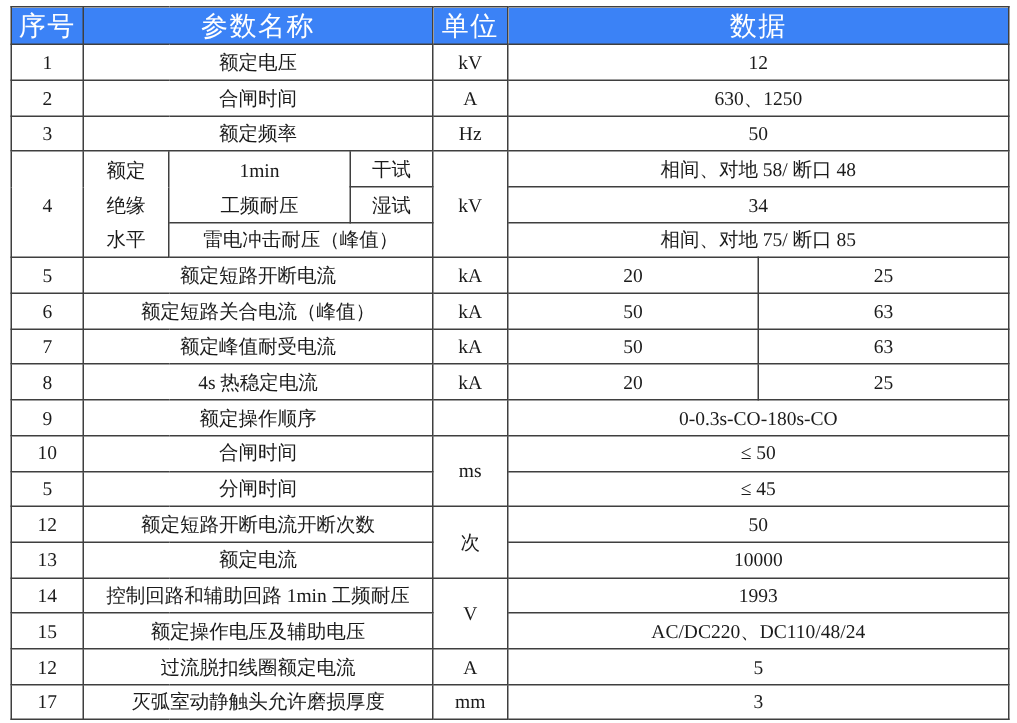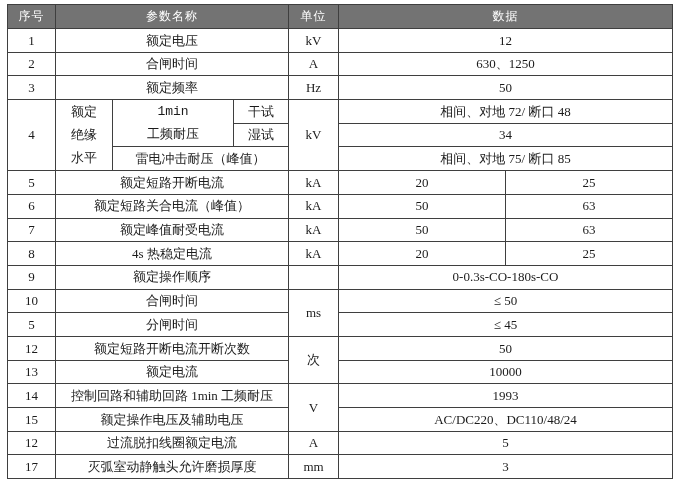--- a/index.html
+++ b/index.html
@@ -15,24 +15,24 @@
   }
   td{
     border:1px solid #3f3f3f;
     text-align:center;vertical-align:middle;
     font-size:13px;line-height:1.35;
     padding:0 2px;overflow:hidden;
   }
   tr{height:23.7px;}
   tr.hdr{height:24px;}
   tr.hdr td{
-    background:#737373;color:#ffffff;
-    font-size:12px;letter-spacing:1px;
+    background:#3b82f6;color:#ffffff;
+    font-size:18px;letter-spacing:1px;
   }
-  td.pre{white-space:pre-line;line-height:23px;font-family:Liberation Mono, monospace;}
+  td.pre{white-space:pre-line;line-height:23px;}
 </style>
 </head>
 <body>
 
 <table class="spec">
   <colgroup>
     <col style="width:48px">
     <col style="width:57px">
     <col style="width:121px">
     <col style="width:55px">
@@ -71,21 +71,21 @@
 
     <tr>
       <td rowspan="3">4</td>
       <td rowspan="3" class="pre">额定
 绝缘
 水平</td>
       <td rowspan="2" class="pre">1min
 工频耐压</td>
       <td>干试</td>
       <td rowspan="3">kV</td>
-      <td colspan="2">相间、对地 72/ 断口 48</td>
+      <td colspan="2">相间、对地 58/ 断口 48</td>
     </tr>
     <tr>
       <td>湿试</td>
       <td colspan="2">34</td>
     </tr>
     <tr>
       <td colspan="2">雷电冲击耐压（峰值）</td>
       <td colspan="2">相间、对地 75/ 断口 85</td>
     </tr>
 

